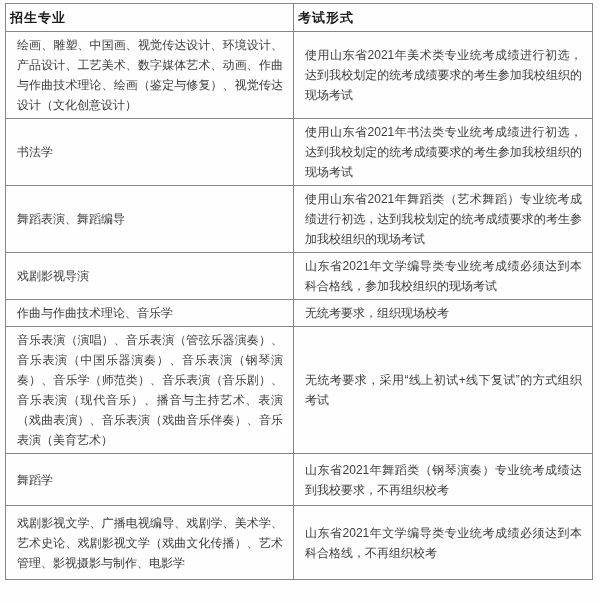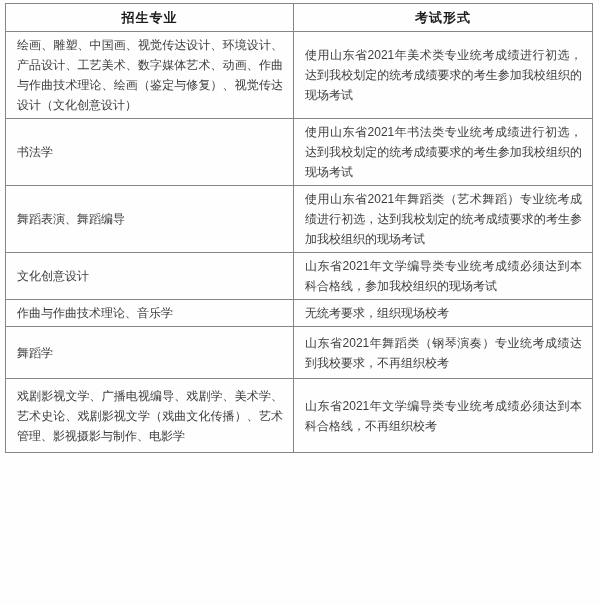--- a/index.html
+++ b/index.html
@@ -32,21 +32,21 @@
     border: 1px solid #858585;
     vertical-align: middle;
     box-sizing: border-box;
   }
   th {
     height: 28px;
     padding: 2px 4px;
     font-size: 13px;
     font-weight: bold;
     color: #1c1c1c;
-    text-align: center;
+    text-align: left;
     letter-spacing: 1px;
   }
   td {
     padding: 3px 10px 3px 11px;
     font-size: 12px;
     line-height: 20px;
     color: #3c3c3c;
     text-align: justify;
     text-justify: inter-ideograph;
   }
@@ -83,26 +83,30 @@
       </tr>
       <tr class="r2">
         <td>书法学</td>
         <td>使用山东省2021年书法类专业统考成绩进行初选，达到我校划定的统考成绩要求的考生参加我校组织的现场考试</td>
       </tr>
       <tr class="r3">
         <td>舞蹈表演、舞蹈编导</td>
         <td>使用山东省2021年舞蹈类（艺术舞蹈）专业统考成绩进行初选，达到我校划定的统考成绩要求的考生参加我校组织的现场考试</td>
       </tr>
       <tr class="r4">
-        <td>文化创意设计</td>
+        <td>戏剧影视导演</td>
         <td>山东省2021年文学编导类专业统考成绩必须达到本科合格线，参加我校组织的现场考试</td>
       </tr>
       <tr class="r5">
         <td>作曲与作曲技术理论、音乐学</td>
         <td>无统考要求，组织现场校考</td>
+      </tr>
+      <tr class="r7">
+        <td>音乐表演（演唱）、音乐表演（管弦乐器演奏）、音乐表演（中国乐器演奏）、音乐表演（钢琴演奏）、音乐学（师范类）、音乐表演（音乐剧）、音乐表演（现代音乐）、播音与主持艺术、表演（戏曲表演）、音乐表演（戏曲音乐伴奏）、音乐表演（美育艺术）</td>
+        <td>无统考要求，采用“线上初试+线下复试”的方式组织考试</td>
       </tr>
       <tr class="r8">
         <td>舞蹈学</td>
         <td>山东省2021年舞蹈类（钢琴演奏）专业统考成绩达到我校要求，不再组织校考</td>
       </tr>
       <tr class="r9">
         <td>戏剧影视文学、广播电视编导、戏剧学、美术学、艺术史论、戏剧影视文学（戏曲文化传播）、艺术管理、影视摄影与制作、电影学</td>
         <td>山东省2021年文学编导类专业统考成绩必须达到本科合格线，不再组织校考</td>
       </tr>
 

